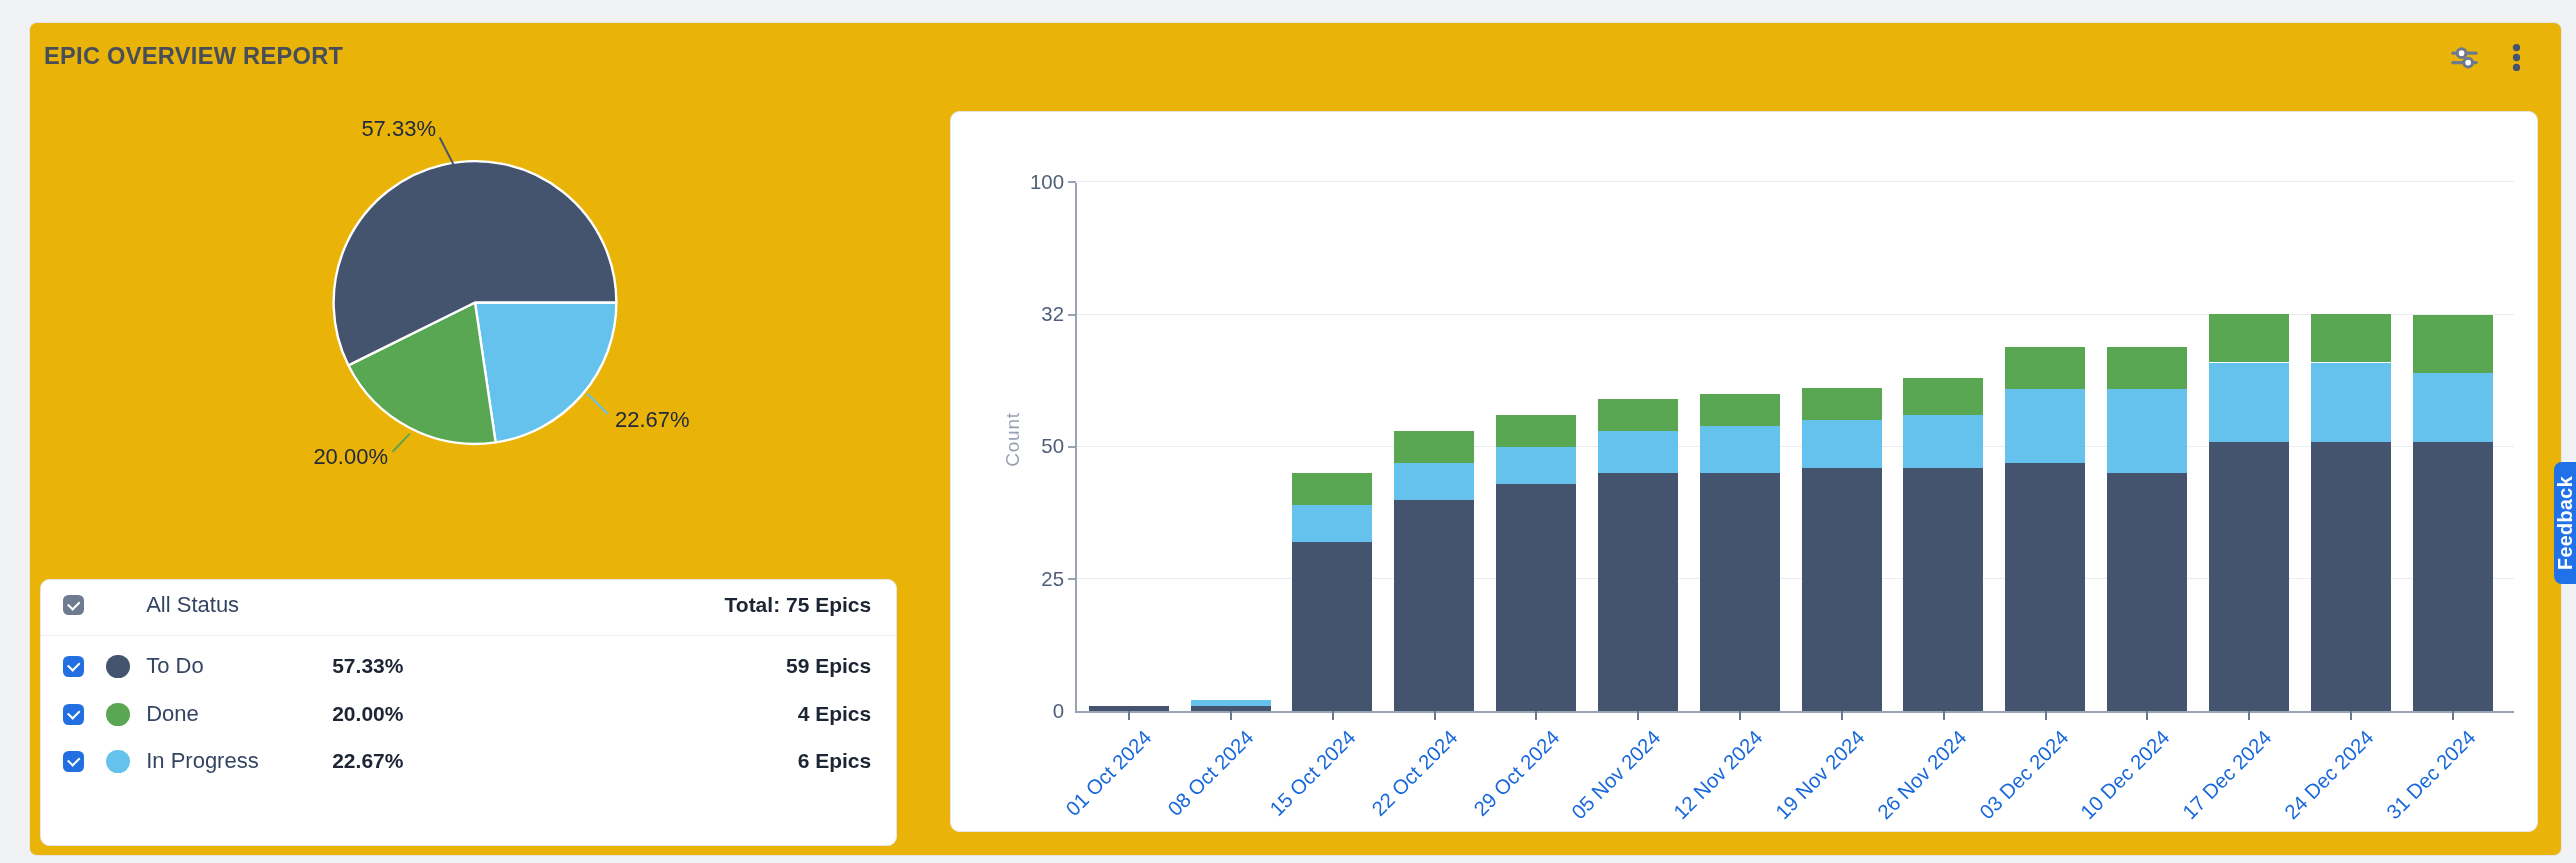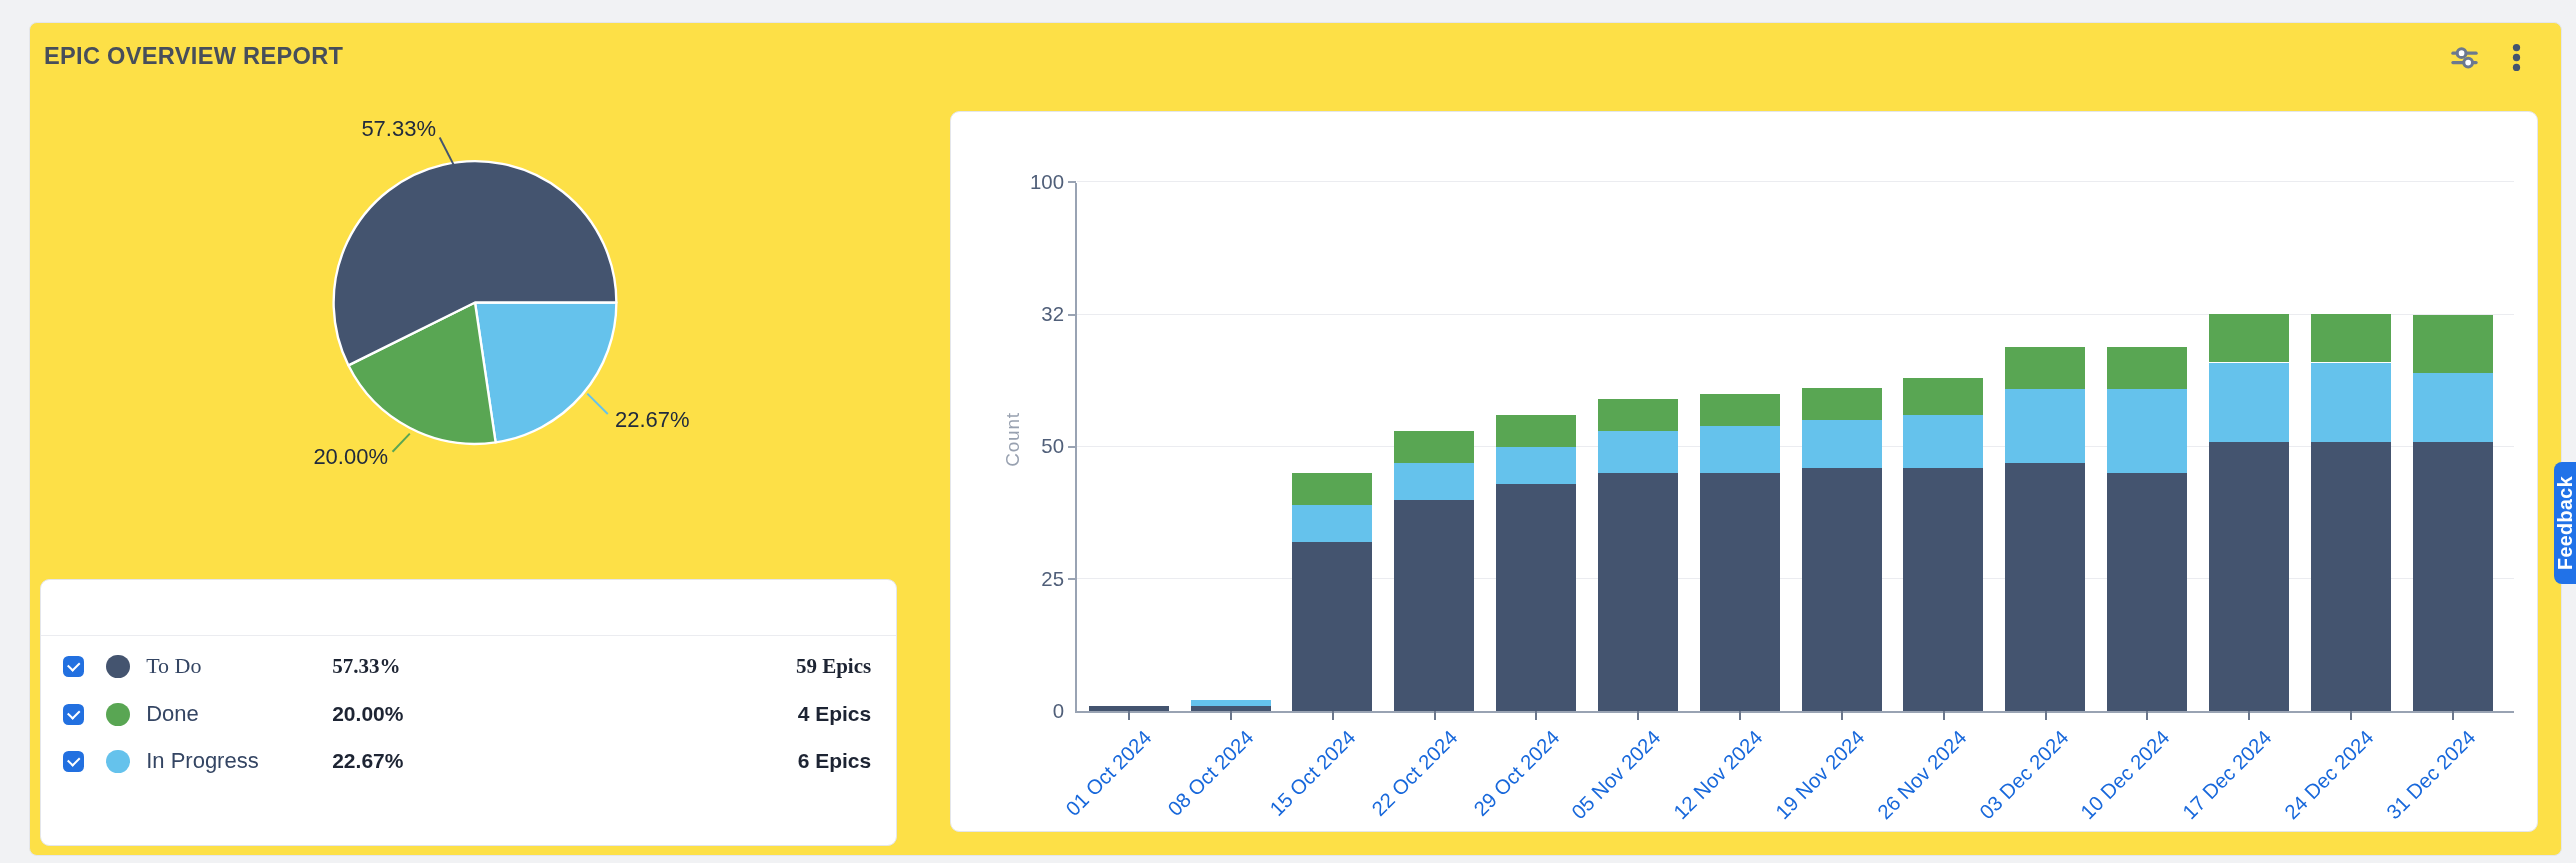--- a/index.html
+++ b/index.html
@@ -4,21 +4,21 @@
 <style>
   html,body{margin:0;padding:0;}
   body{
     width:2576px;height:863px;
     background:#F1F2F4;
     font-family:"Liberation Sans", sans-serif;
     color:#172B4D;
     overflow:hidden;
   }
   #page{position:relative;width:2576px;height:863px;}
-  .card{position:absolute;background:#fde047;}
+  .card{position:absolute;background:#eab308;}
   #gadget{
     left:29px;top:22px;width:2533px;height:834px;
     border:0.8px solid #E4E6EB;border-radius:7.9px;
     box-sizing:border-box;
   }
   #gadget-title{
     position:absolute;left:14px;top:20.4px;
     font-size:23.6px;font-weight:600;letter-spacing:0.3px;color:#474E5A;
     white-space:nowrap;
   }
@@ -149,23 +149,28 @@
         <path d="M 220 240 L 58.755124341807004 320.000562960356 A 180 180 0 1 1 400 239.99999999999994 Z" fill="#44546F" stroke="#FFFFFF" stroke-width="3" stroke-linejoin="round"></path>
         <line x1="175" y1="30" x2="194" y2="67" stroke="#44546F" stroke-width="2.5"></line>
         <line x1="363" y1="356" x2="389" y2="382" stroke="#65C2EC" stroke-width="2.5"></line>
         <line x1="137" y1="407" x2="115" y2="430" stroke="#59A653" stroke-width="2.5"></line>
       </svg>
     <div class="pie-label" id="pie-label-todo">57.33%</div>
     <div class="pie-label" id="pie-label-inprogress">22.67%</div>
     <div class="pie-label" id="pie-label-done">20.00%</div>
 
     <div id="legend-card">
+      <div class="lg-row" style="top:4.7px;">
+        <span class="checkbox gray"></span>
+        <span class="lg-label">All Status</span>
+        <span id="legend-total">Total: 75 Epics</span>
+      </div>
       <div id="legend-divider"></div>
 
-      <div class="lg-row" style="top:66px;font-family:Liberation Serif, serif;">
+      <div class="lg-row" style="top:66px;">
         <span class="checkbox"></span>
         <span class="lg-dot" style="background: rgb(68, 84, 111);"></span>
         <span class="lg-label">To Do</span>
         <span class="lg-pct">57.33%</span>
         <span class="lg-count">59 Epics</span>
       </div>
 
       <div class="lg-row" style="top:114px;">
         <span class="checkbox"></span>
         <span class="lg-dot" style="background: rgb(89, 166, 83);"></span>

